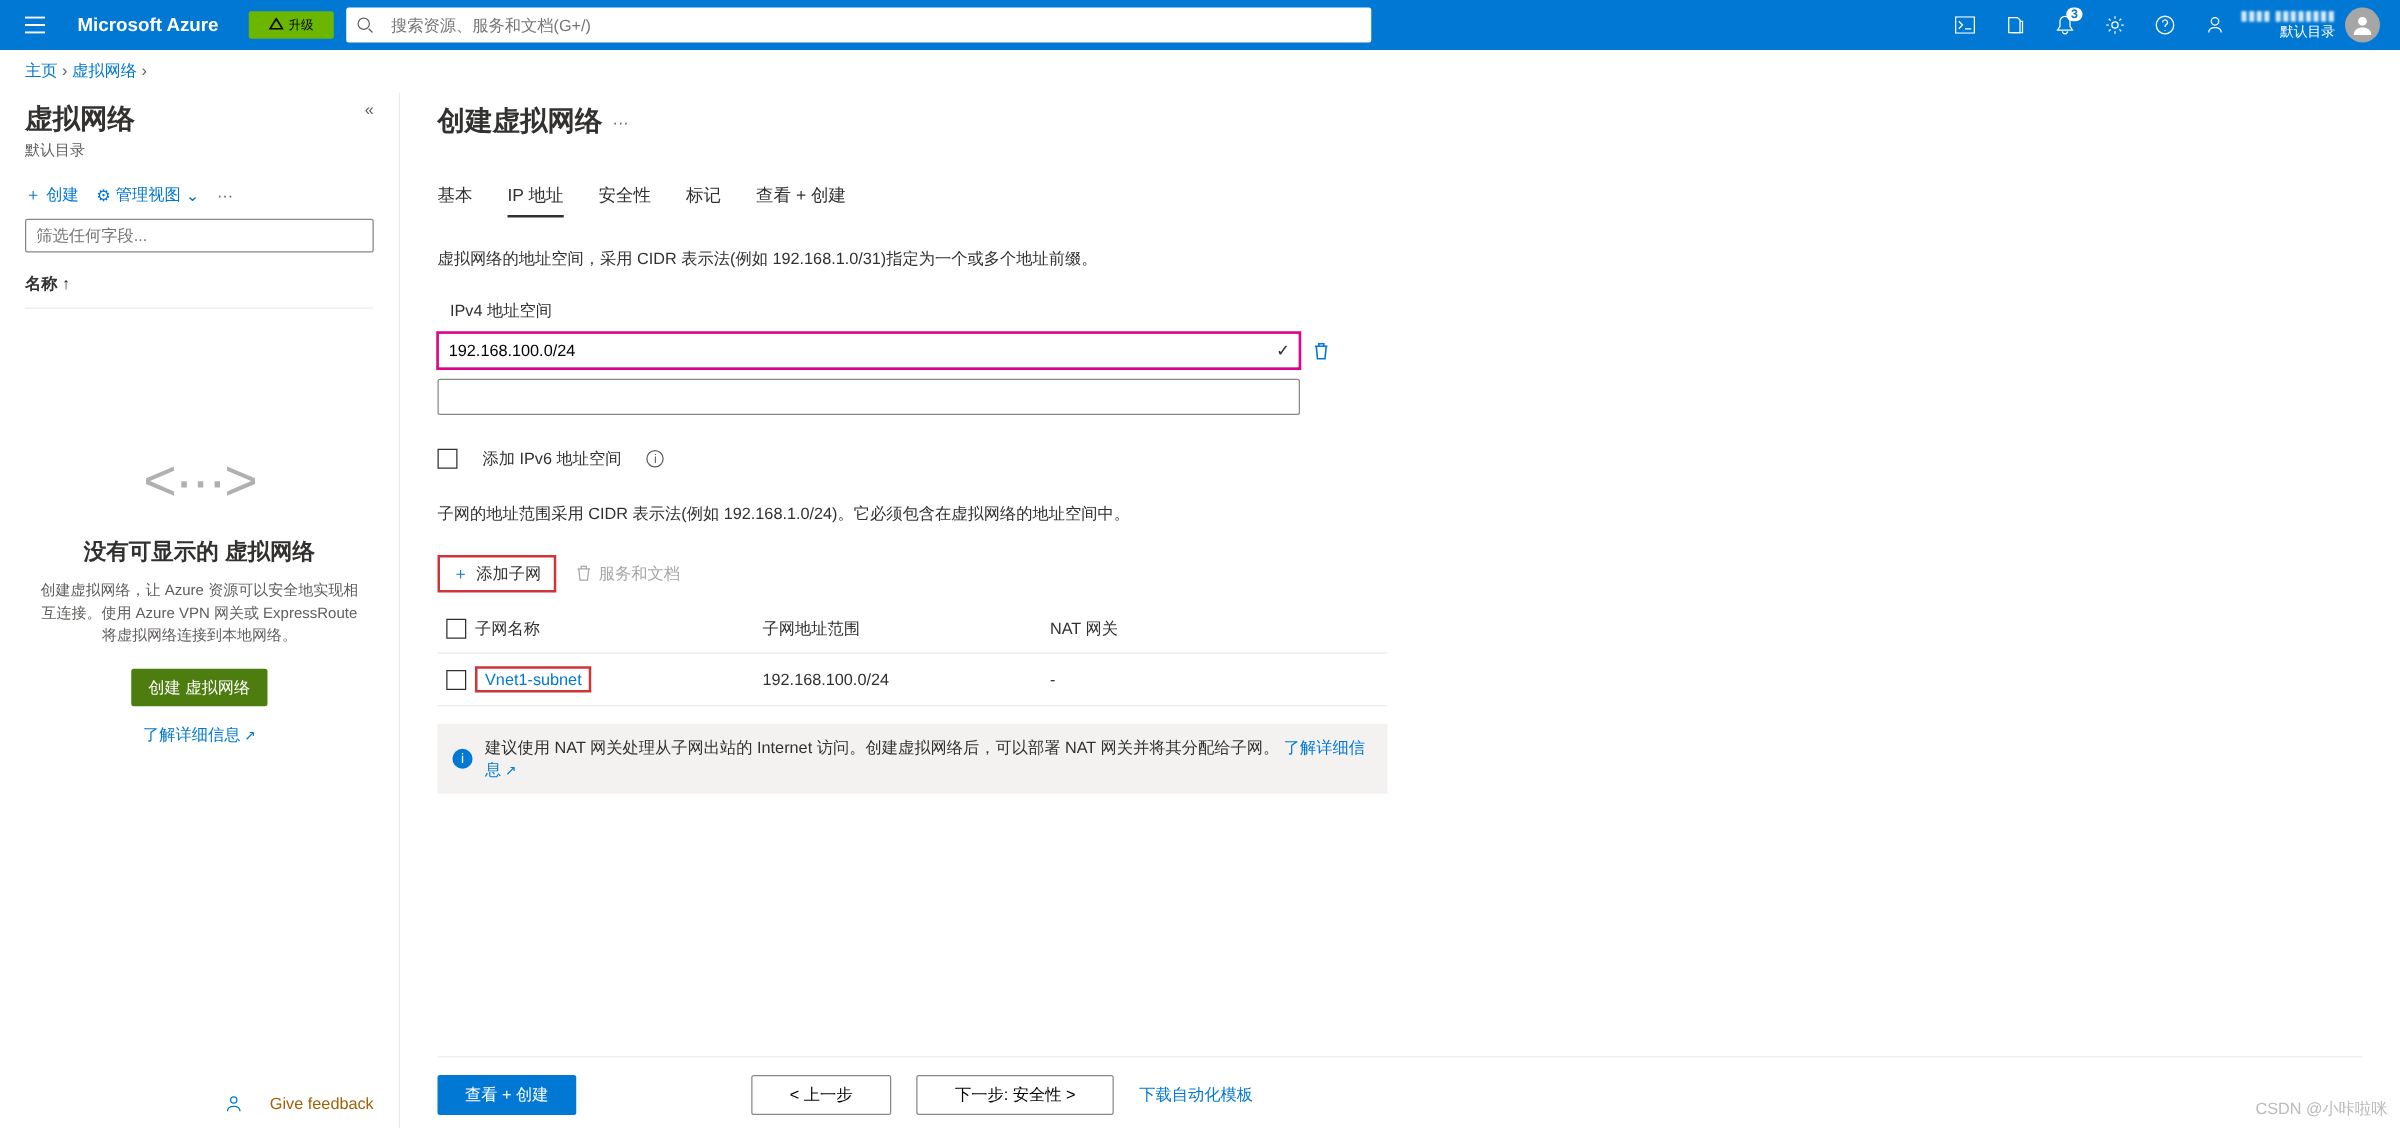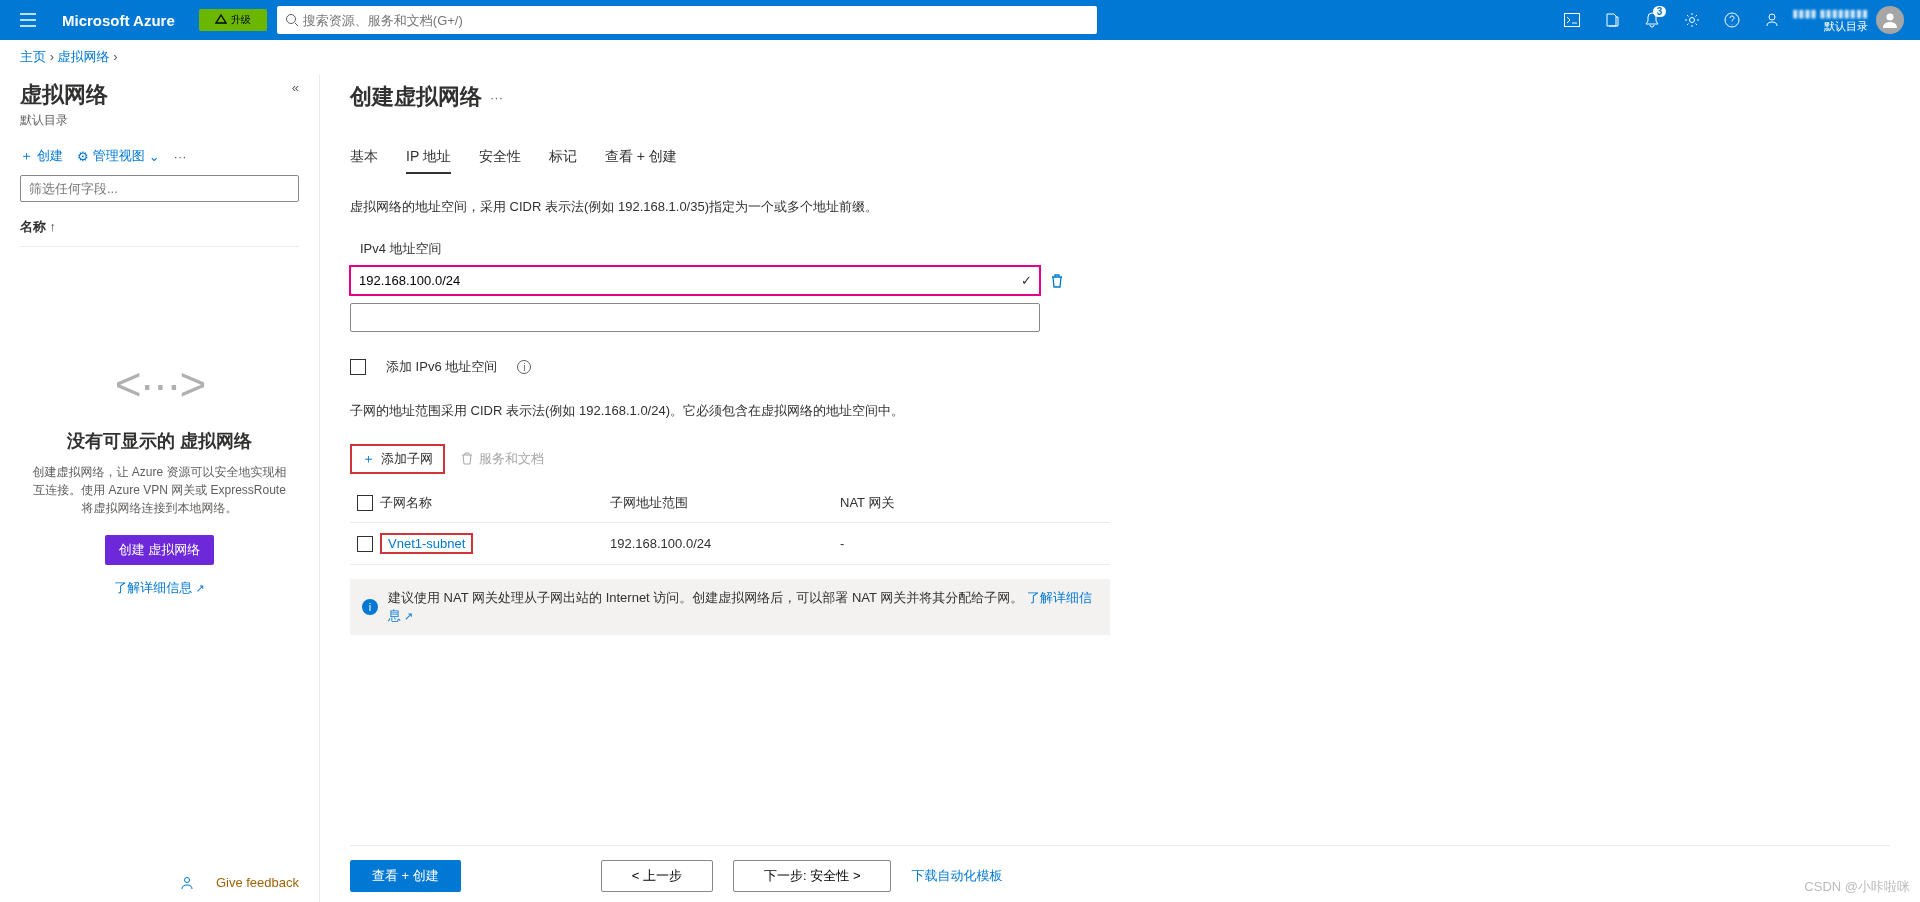--- a/index.html
+++ b/index.html
@@ -24,21 +24,21 @@
 .sb-title{font-size:22px;font-weight:600}
 .sb-sub{font-size:12px;color:#605e5c;margin-top:2px}
 .sb-toolbar{display:flex;align-items:center;gap:14px;margin:18px 0 10px;color:#0078d4}
 .sb-toolbar .tb{display:flex;align-items:center;gap:4px;cursor:pointer;font-size:13px}
 .sb-filter{width:100%;border:1px solid #8a8886;padding:5px 8px;font-size:13px;border-radius:2px;outline:none}
 .sb-col{border-bottom:1px solid #edebe9;padding:10px 0;font-size:13px;font-weight:600;margin-top:6px}
 .empty-block{text-align:center;margin-top:110px;padding:0 10px}
 .empty-icon{font-size:46px;color:#b0b0b0;letter-spacing:-2px}
 .empty-title{font-size:18px;font-weight:600;margin:18px 0 10px}
 .empty-desc{font-size:12px;color:#605e5c;line-height:18px}
-.primary-btn{background:#6d28d9;color:#fff;border:none;padding:6px 14px;font-size:13px;margin-top:18px;cursor:pointer;border-radius:2px}
+.primary-btn{background:#4d7c0f;color:#fff;border:none;padding:6px 14px;font-size:13px;margin-top:18px;cursor:pointer;border-radius:2px}
 .link{color:#0078d4;text-decoration:none;cursor:pointer}
 .feedback{margin-top:auto;margin-bottom:16px;text-align:right;color:#a16207;cursor:pointer;display:flex;align-items:center;gap:22px;justify-content:flex-end}
 .main{flex:1;padding:8px 30px 0;display:flex;flex-direction:column;min-width:0}
 .main-title{font-size:22px;font-weight:600;margin-bottom:30px}
 .dots{color:#605e5c;margin-left:8px;cursor:pointer}
 .tabs{display:flex;gap:28px;border-bottom:none;margin-bottom:16px}
 .tab{padding:6px 0;font-size:14px;cursor:pointer;color:#323130}
 .tab.active{font-weight:400;border-bottom:2px solid #323130}
 .body-text{font-size:13px;color:#323130;margin:8px 0}
 .field-label{font-size:13px;margin:16px 0 8px;padding-left:10px}
@@ -86,21 +86,21 @@
     <svg width="12" height="12" viewBox="0 0 12 12">
         <path d="M6 1l5 8H1z" fill="none" stroke="#000" stroke-width="1.3"></path>
       </svg>
     <span>升级</span>
   </div>
   <div class="search-box">
     <svg width="14" height="14" viewBox="0 0 14 14">
         <circle cx="6" cy="6" r="4.5" fill="none" stroke="#605e5c"></circle>
         <path d="M10 10l3 3" stroke="#605e5c"></path>
       </svg>
-    <input type="text" style="margin-left: 4px;" placeholder="搜索资源、服务和文档(G+/)">
+    <input type="text" style="margin-left: 14px;" placeholder="搜索资源、服务和文档(G+/)">
   </div>
   <div class="header-icons">
     <div class="header-icon">
         <svg width="16" height="14" viewBox="0 0 16 14">
           <rect x="0.5" y="0.5" width="15" height="13" fill="none" stroke="#fff"></rect>
           <path d="M3 4l3 3-3 3M8 10h5" stroke="#fff" fill="none"></path>
         </svg>
       </div>
     <div class="header-icon">
         <svg width="16" height="16" viewBox="0 0 16 16">
@@ -203,21 +203,21 @@
     </div>
 
     <div class="tabs">
       <div class="tab">基本</div>
       <div class="tab active">IP 地址</div>
       <div class="tab">安全性</div>
       <div class="tab">标记</div>
       <div class="tab">查看 + 创建</div>
     </div>
 
-    <div class="body-text">虚拟网络的地址空间，采用 CIDR 表示法(例如 192.168.1.0/35)指定为一个或多个地址前缀。</div>
+    <div class="body-text">虚拟网络的地址空间，采用 CIDR 表示法(例如 192.168.1.0/31)指定为一个或多个地址前缀。</div>
     <div class="field-label">IPv4 地址空间</div>
 
     <div class="addr-row">
       <div class="addr-wrap hl">
         <input type="text" id="ipv4in" value="192.168.100.0/24" style="">
         <span class="addr-check">✓</span>
       </div>
       <span class="del-icon">
         <svg width="14" height="16" viewBox="0 0 14 16">
             <path d="M2 4h10M5 4V2h4v2M3 4l1 10h6l1-10" fill="none" stroke="#0078d4" stroke-width="1.3"></path>

